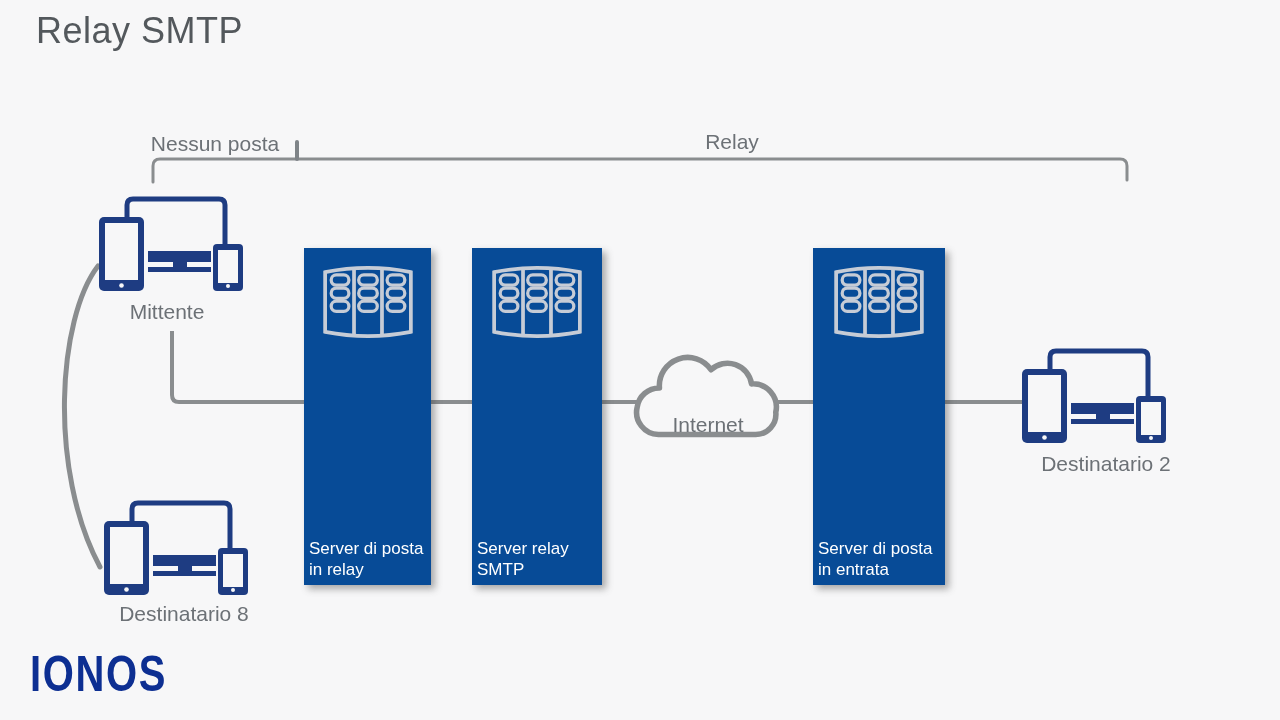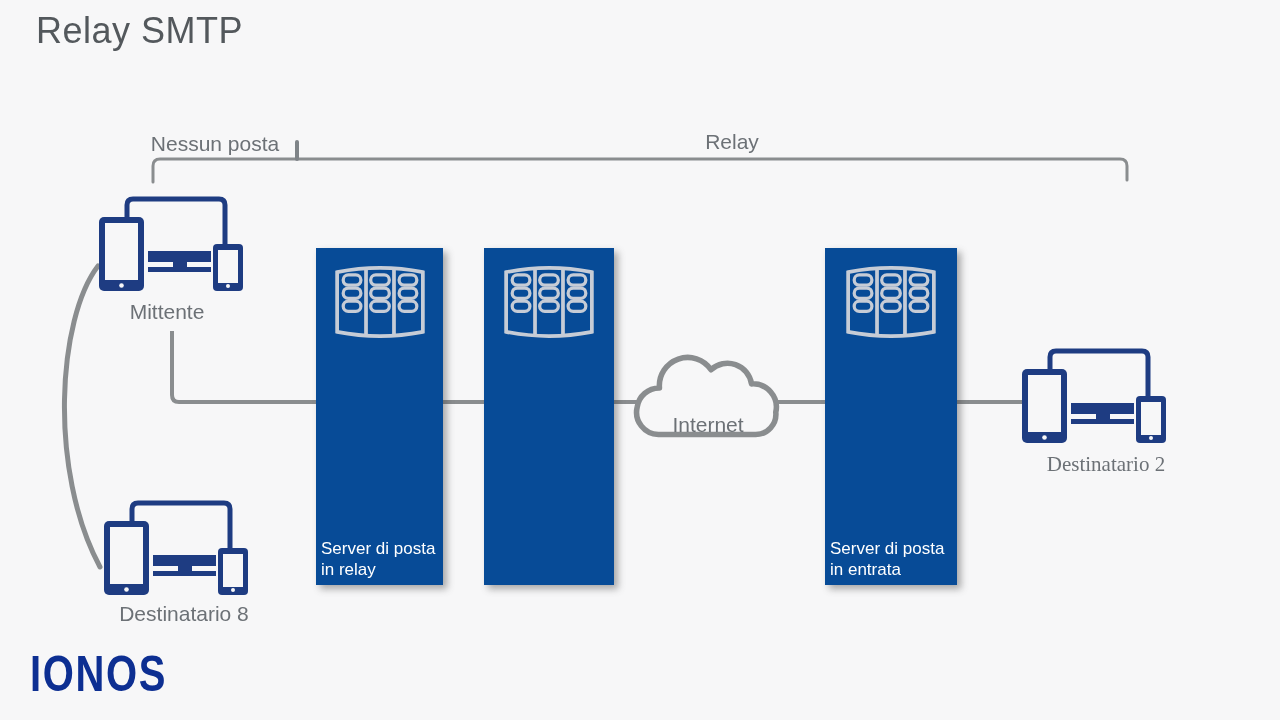--- a/index.html
+++ b/index.html
@@ -15,25 +15,25 @@
   .lbl-relay{left:672px;top:130px;width:120px;}
 
   .devices{position:absolute;width:150px;height:97px;color:#1e3c82;z-index:2;}
   .dev-sender{left:96px;top:195px;}
   .dev-rec1{left:101px;top:499px;}
   .dev-rec2{left:1019px;top:347px;}
 
   .node-label{position:absolute;font-size:21px;color:#6c7176;text-align:center;white-space:nowrap;z-index:2;}
   .lbl-sender{left:92px;top:300px;width:150px;}
   .lbl-rec1{left:109px;top:602px;width:150px;}
-  .lbl-rec2{left:1031px;top:452px;width:150px;font-family:Liberation Serif, serif;}
+  .lbl-rec2{left:1031px;top:452px;width:150px;}
   .lbl-internet{left:622px;top:413px;width:172px;z-index:3;}
 
   .tower{position:absolute;top:248px;height:337px;background:#074b97;z-index:2;
-         box-shadow:4px 4px 7px rgba(70,70,70,.45);margin-left:12px;}
+         box-shadow:4px 4px 7px rgba(70,70,70,.45);}
   .tower-1{left:304px;width:127px;}
   .tower-2{left:472px;width:130px;}
   .tower-3{left:813px;width:132px;}
   .server-icon{position:absolute;left:50%;transform:translateX(-50%);top:13px;width:96px;height:82px;color:#c6ccd6;}
   .tower-label{position:absolute;left:5px;bottom:5px;color:#ffffff;font-size:17px;line-height:21px;white-space:nowrap;}
   .tower-label span{display:block;}
 
   .cloud{position:absolute;left:622px;top:342px;width:172px;height:104px;z-index:2;}
 
   .logo{position:absolute;left:30px;top:645px;font-size:50px;font-weight:700;color:#0d2f92;
@@ -110,20 +110,24 @@
     <div class="tower-label">
       <span>Server di posta</span>
       <span>in relay</span>
     </div>
   </div>
 
   <div class="tower tower-2">
     <svg class="server-icon">
         <use href="#sym-server"></use>
       </svg>
+    <div class="tower-label">
+      <span>Server relay</span>
+      <span>SMTP</span>
+    </div>
   </div>
 
   <div class="tower tower-3">
     <svg class="server-icon">
         <use href="#sym-server"></use>
       </svg>
     <div class="tower-label">
       <span>Server di posta</span>
       <span>in entrata</span>
     </div>

